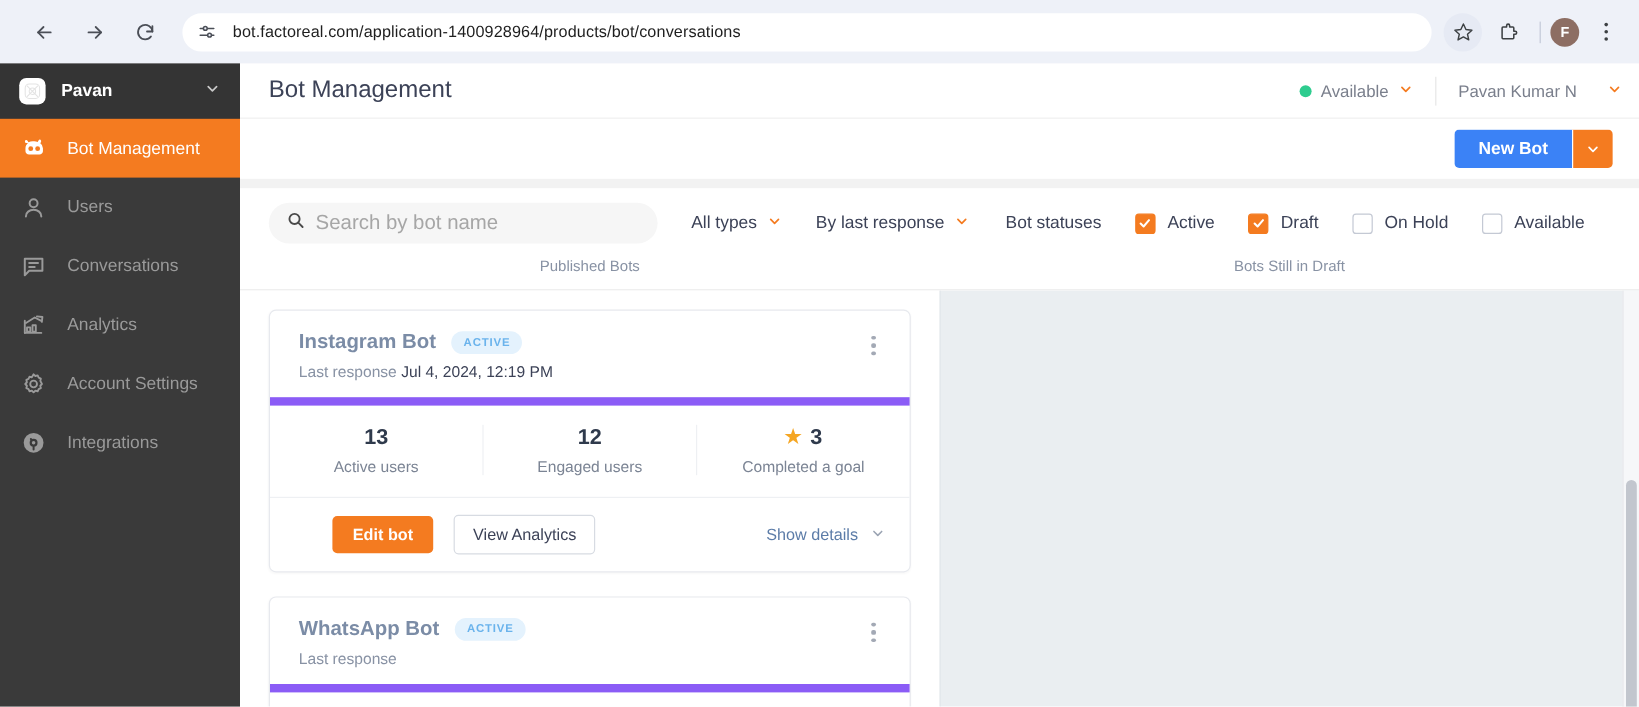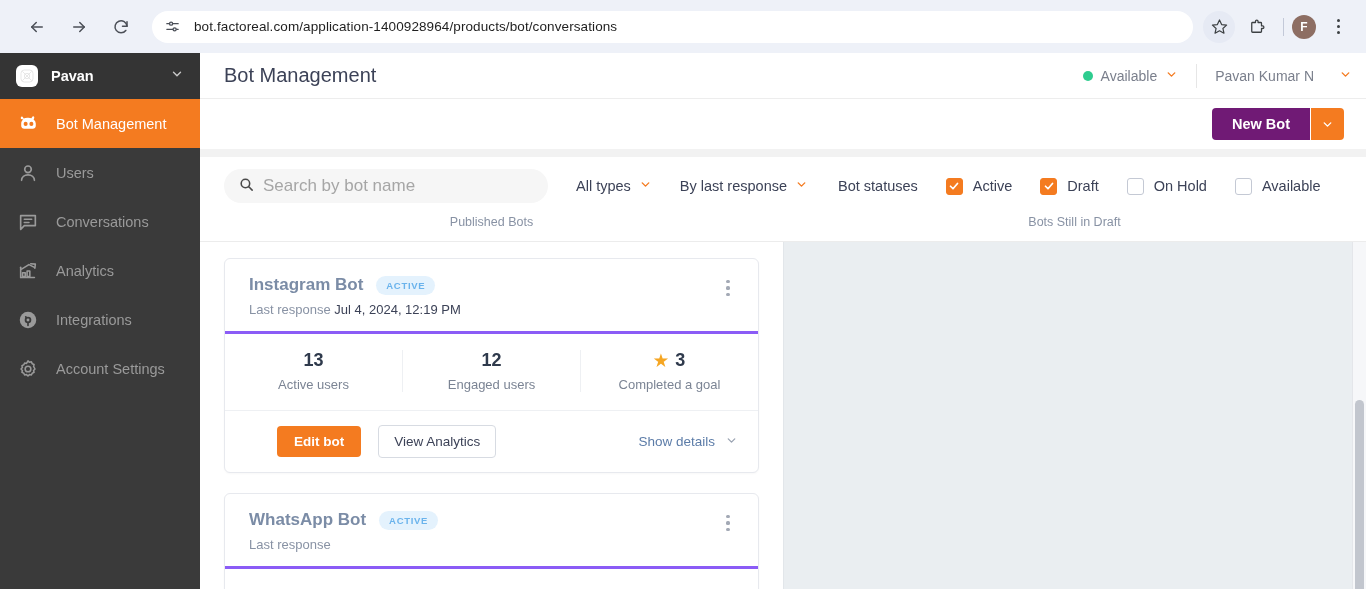--- a/index.html
+++ b/index.html
@@ -136,21 +136,21 @@
   }
 
   #action-bar {
     height: 50px; flex: 0 0 50px;
     display: flex; align-items: center; justify-content: flex-end;
     padding-right: 22px;
     background: #fff;
   }
   #new-bot-group { display: flex; align-items: stretch; height: 32px; border-radius: 4px; overflow: hidden; }
   #new-bot-button {
-    background: #701a75; color: #fff; font-size: 14.5px; font-weight: bold;
+    background: #3b82f6; color: #fff; font-size: 14.5px; font-weight: bold;
     padding: 0 20px; display: flex; align-items: center;
     border: none; font-family: inherit;
   }
   #new-bot-dropdown {
     background: #F47B20; color: #fff;
     width: 34px; display: flex; align-items: center; justify-content: center;
     border-left: 1px solid #fff;
   }
 
   #band { height: 8px; flex: 0 0 8px; background: #F2F2F2; }
@@ -239,21 +239,21 @@
   .last-response { margin-top: 7px; font-size: 13px; color: #8892A4; }
   .last-response .lr-value { color: #3c4257; }
   .card-kebab {
     position: absolute; top: 18px; right: 20px;
     width: 20px; height: 22px;
     display: flex; flex-direction: column; align-items: center; justify-content: center; gap: 3px;
   }
   .card-kebab i { width: 3.2px; height: 3.2px; border-radius: 50%; background: #A3A9B5; display:block; }
 
   .stats-row {
-    display: flex; border-top: 3px solid #8b5cf6;
+    display: flex; border-top: 7px solid #8b5cf6;
     padding: 16px 0 18px 0;
   }
   .stat {
     flex: 1 1 0; text-align: center;
     border-right: 1px solid #EEF0F3;
   }
   .stat:last-child { border-right: none; }
   .stat-value {
     font-size: 18px; font-weight: bold; color: #2F3A4C;
     display: flex; align-items: center; justify-content: center; gap: 7px;
@@ -410,38 +410,38 @@
             <rect x="11" y="12" width="3" height="6"></rect>
             <path d="M5 10 L13 5 L19 8"></path>
             <polyline points="15 4 20 4.5 19.5 9"></polyline>
           </svg>
       </span>
       <span class="nav-label">Analytics</span>
     </div>
 
     <div class="nav-item">
       <span class="nav-icon">
+        <svg width="22" height="22" viewBox="0 0 24 24" fill="none" stroke="currentColor" stroke-width="1.7" stroke-linejoin="round">
+            <path d="M12 3.2l1.6 1.5 2.1-.5.9 2 2 .9-.5 2.1L19.6 12l-1.5 1.6.5 2.1-2 .9-.9 2-2.1-.5L12 19.6l-1.6-1.5-2.1.5-.9-2-2-.9.5-2.1L4.4 12l1.5-1.6-.5-2.1 2-.9.9-2 2.1.5z"></path>
+            <circle cx="12" cy="12" r="3.1"></circle>
+          </svg>
+      </span>
+      <span class="nav-label">Account Settings</span>
+    </div>
+
+    <div class="nav-item">
+      <span class="nav-icon">
         <svg width="22" height="22" viewBox="0 0 24 24" fill="currentColor">
             <circle cx="12" cy="12" r="9"></circle>
             <path d="M9.5 8.5 L14 13 M12 15.5 L12 18" stroke="#3A3A3A" stroke-width="1.8" stroke-linecap="round" fill="none"></path>
             <circle cx="12" cy="12" r="3.6" fill="#3A3A3A"></circle>
             <circle cx="12" cy="12" r="1.6" fill="currentColor"></circle>
           </svg>
       </span>
       <span class="nav-label">Integrations</span>
-    </div>
-
-    <div class="nav-item">
-      <span class="nav-icon">
-        <svg width="22" height="22" viewBox="0 0 24 24" fill="none" stroke="currentColor" stroke-width="1.7" stroke-linejoin="round">
-            <path d="M12 3.2l1.6 1.5 2.1-.5.9 2 2 .9-.5 2.1L19.6 12l-1.5 1.6.5 2.1-2 .9-.9 2-2.1-.5L12 19.6l-1.6-1.5-2.1.5-.9-2-2-.9.5-2.1L4.4 12l1.5-1.6-.5-2.1 2-.9.9-2 2.1.5z"></path>
-            <circle cx="12" cy="12" r="3.1"></circle>
-          </svg>
-      </span>
-      <span class="nav-label">Account Settings</span>
     </div>
   </div>
 
   <div id="main">
 
     <div id="app-header">
       <div id="page-title">Bot Management</div>
       <div id="status-pill">
         <span id="status-dot"></span>
         <span>Available</span>

